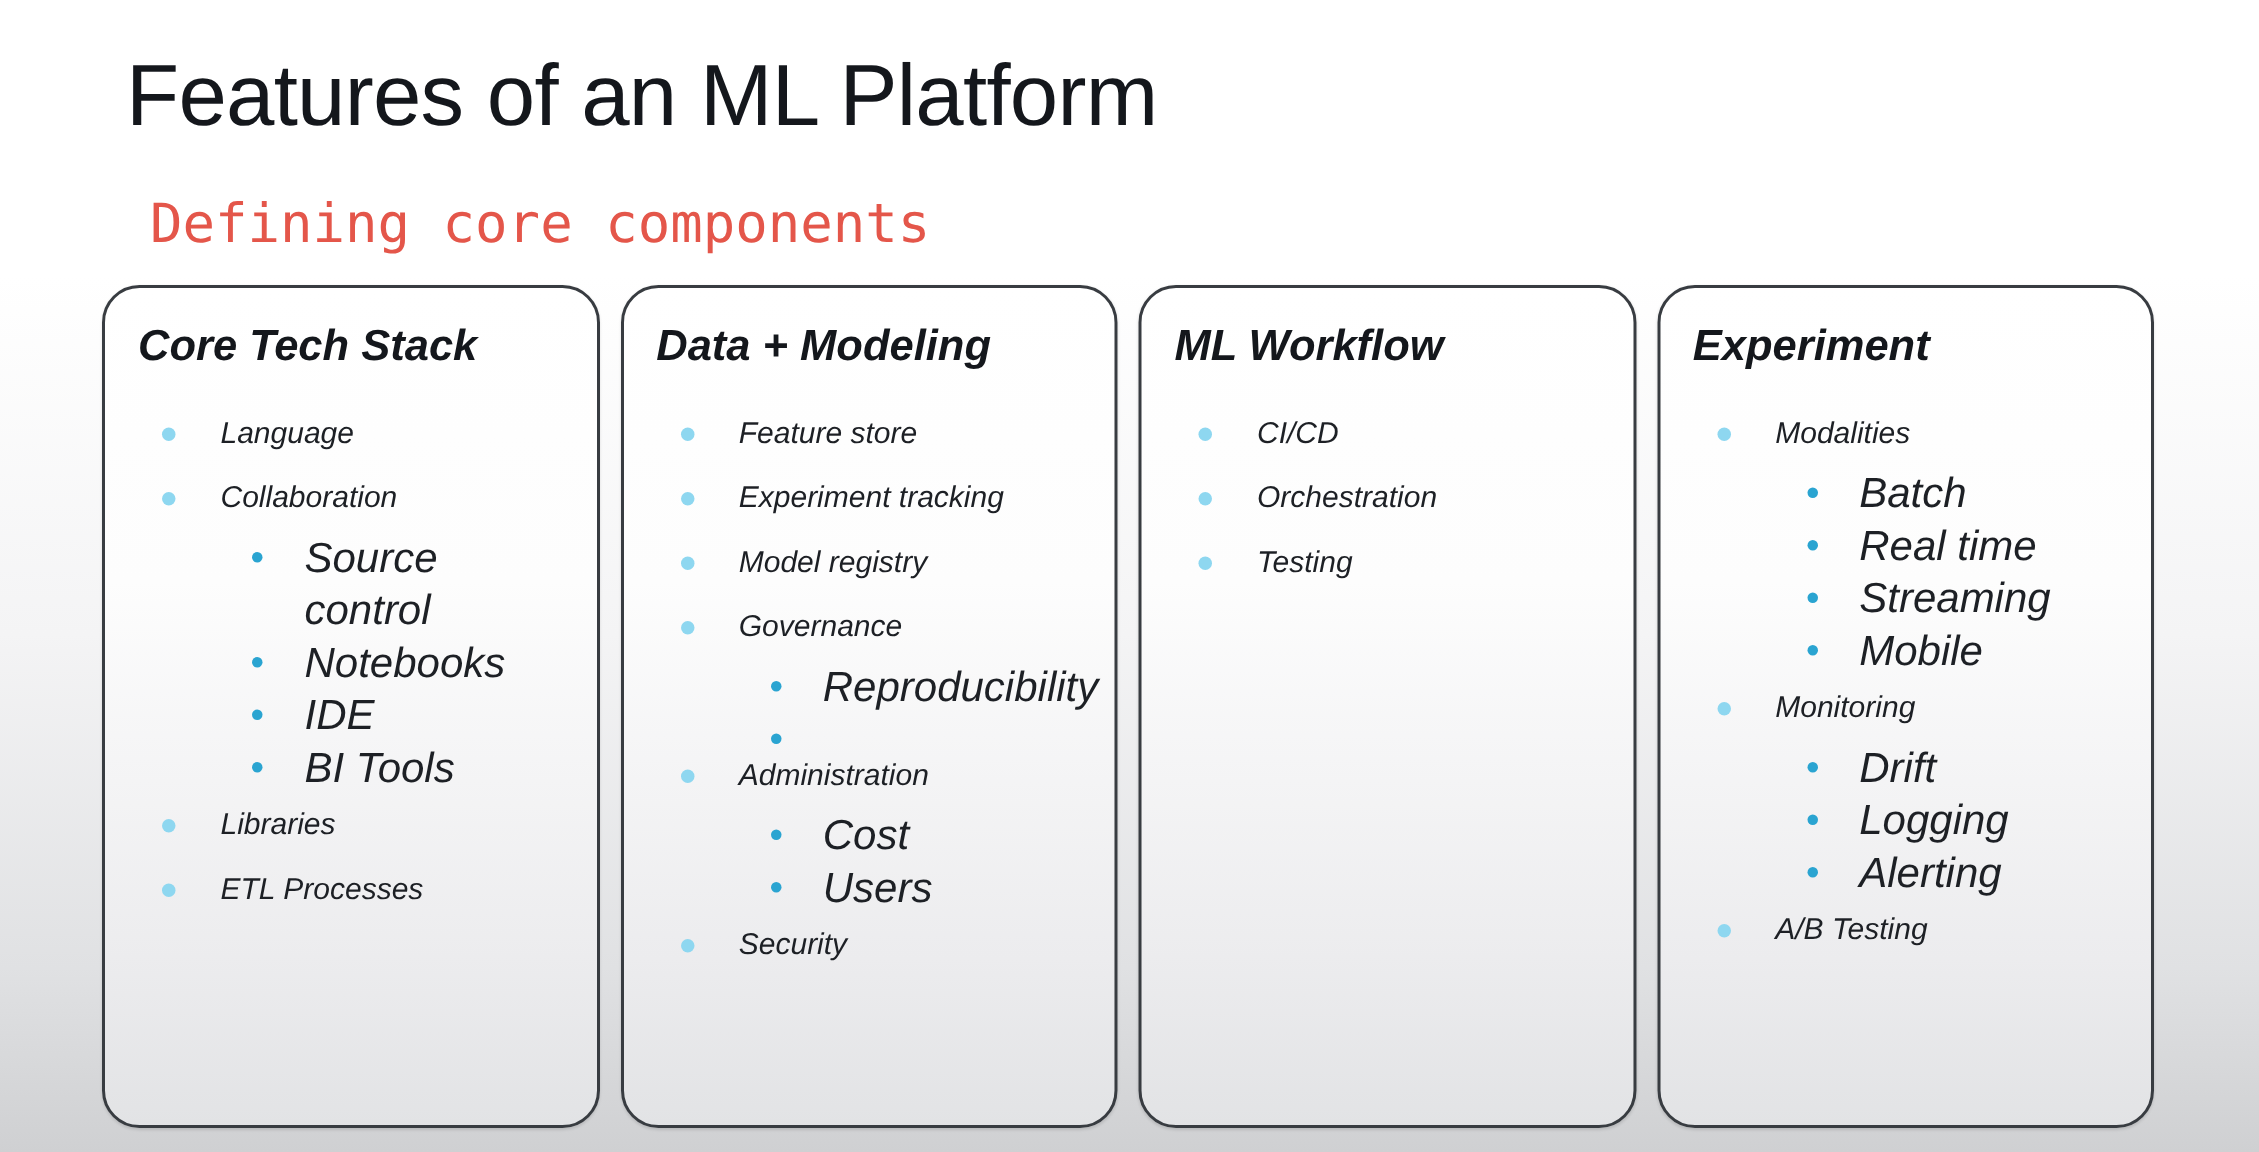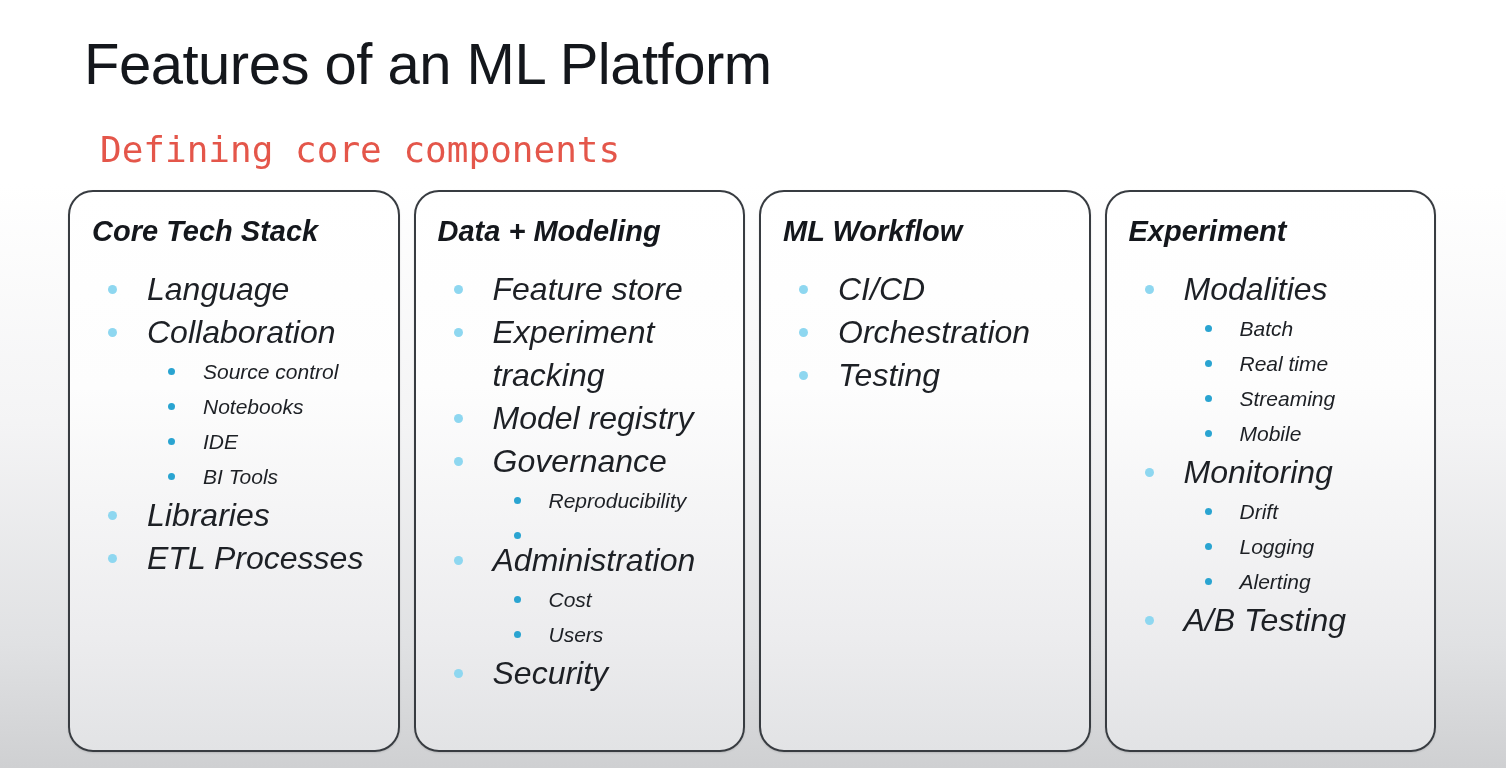--- a/index.html
+++ b/index.html
@@ -33,22 +33,22 @@
     overflow:hidden;
     font-style:italic;
   }
   .card-heading{
     margin:22px 20px 0 22px;
     font-size:29px;line-height:34px;font-weight:700;color:#14171c;
   }
   ul.list{margin:20px 0 0 0;padding:0;list-style:none;}
   ul.sublist{margin:0;padding:0;list-style:none;}
   .li1,.li2{display:flex;align-items:flex-start;color:#1d2025;}
-  .li1{padding:0 16px 0 38px;font-size:32px;line-height:43px;}
-  .li2{padding:0 24px 0 98px;font-size:21px;line-height:35px;}
+  .li1{padding:0 16px 0 38px;font-size:20px;line-height:43px;}
+  .li2{padding:0 24px 0 98px;font-size:28px;line-height:35px;}
   .dot{flex:0 0 auto;border-radius:50%;}
   .dot1{width:9px;height:9px;margin-top:17px;background:var(--bullet1,#8ed7f0);}
   .dot2{width:7px;height:7px;margin-top:14px;background:var(--bullet2,#2aa4d1);}
   .li1 .label{margin-left:30px;flex:1 1 auto;}
   .li2 .label{margin-left:28px;flex:1 1 auto;}
 </style>
 </head>
 <body>
 
 <h1 class="page-title">Features of an ML Platform</h1>

